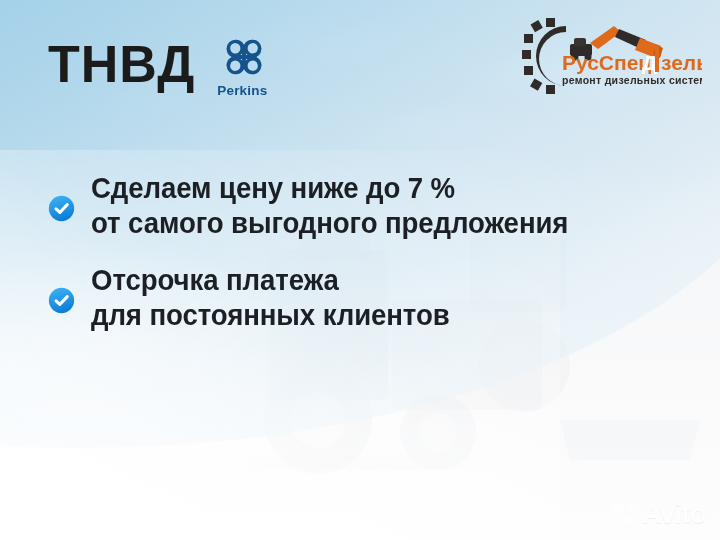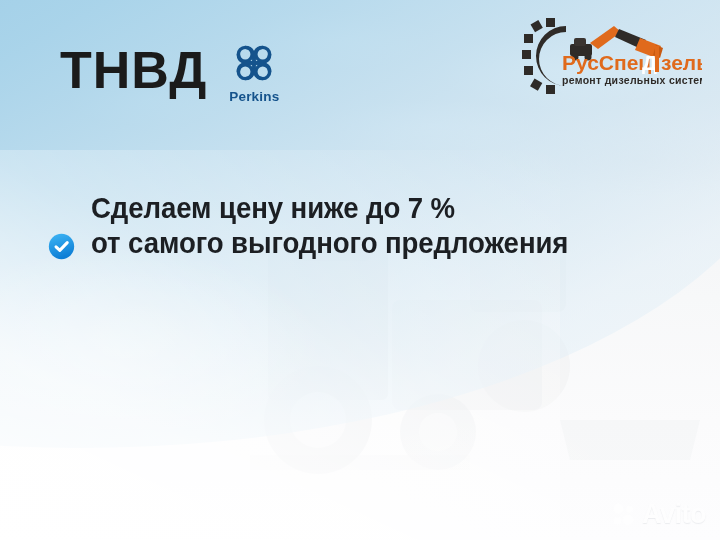--- a/index.html
+++ b/index.html
@@ -84,40 +84,39 @@
   }
 
   
   .header {
     position: absolute;
     left: 0; top: 0; width: 720px; height: 140px;
   }
   .brand-row {
     position: absolute;
     left: 48px;
-    top: 38px;
+    top: 32px;
     display: flex;
     align-items: flex-start;
-    margin-left: 12px;
   }
   .tnvd {
     font-family: "Liberation Sans", sans-serif;
     font-weight: 700;
     font-size: 52px;
     letter-spacing: 1px;
     color: #1b1b1b;
     line-height: 1;
     margin-top: 6px;
   }
   .perkins {
     margin-left: 22px;
     margin-top: 2px;
     display: flex;
     flex-direction: column;
-    align-items: center;
+    align-items: flex-end;
   }
   .perkins-word {
     margin-top: 3px;
     font-size: 13.5px;
     font-weight: 700;
     color: #15538c;
     letter-spacing: .2px;
   }
 
   
@@ -131,23 +130,22 @@
 
   
   .bullets {
     position: absolute;
     left: 48px;
     top: 170px;
     width: 600px;
   }
   .bullet {
     display: flex;
-    align-items: flex-end;
+    align-items: center;
     margin-bottom: 22px;
-    margin-top: 20px;
   }
   .bullet:last-child { margin-bottom: 0; }
   .check {
     flex: 0 0 auto;
     width: 27px;
     height: 27px;
     margin-top: 7px;
     margin-right: 16px;
   }
   .bullet-text {
@@ -276,20 +274,34 @@
             <stop offset="100%" stop-color="#0e7fd6"></stop>
           </linearGradient>
         </defs>
         <circle cx="16" cy="16" r="15" fill="url(#cg1)"></circle>
         <path d="M9.5 16.4 L14 20.6 L22.8 11.4" fill="none" stroke="#ffffff" stroke-width="3.6" stroke-linecap="round" stroke-linejoin="round"></path>
       </svg>
       <div class="bullet-text">Сделаем цену ниже до 7 %
 от самого выгодного предложения</div>
     </div>
 
+    <div class="bullet">
+      <svg class="check" viewBox="0 0 32 32">
+        <defs>
+          <linearGradient id="cg2" x1="0" y1="0" x2="0.3" y2="1">
+            <stop offset="0%" stop-color="#3fb6f5"></stop>
+            <stop offset="100%" stop-color="#0e7fd6"></stop>
+          </linearGradient>
+        </defs>
+        <circle cx="16" cy="16" r="15" fill="url(#cg2)"></circle>
+        <path d="M9.5 16.4 L14 20.6 L22.8 11.4" fill="none" stroke="#ffffff" stroke-width="3.6" stroke-linecap="round" stroke-linejoin="round"></path>
+      </svg>
+      <div class="bullet-text">Отсрочка платежа
+для постоянных клиентов</div>
+    </div>
 
 
   </div>
 
   <div class="avito">
     <svg width="26" height="26" viewBox="0 0 32 32">
       <g fill="#ffffff" opacity=".92">
         <circle cx="9" cy="8" r="6.2"></circle>
         <circle cx="23" cy="9" r="4.2"></circle>
         <circle cx="8" cy="23" r="4.6"></circle>

